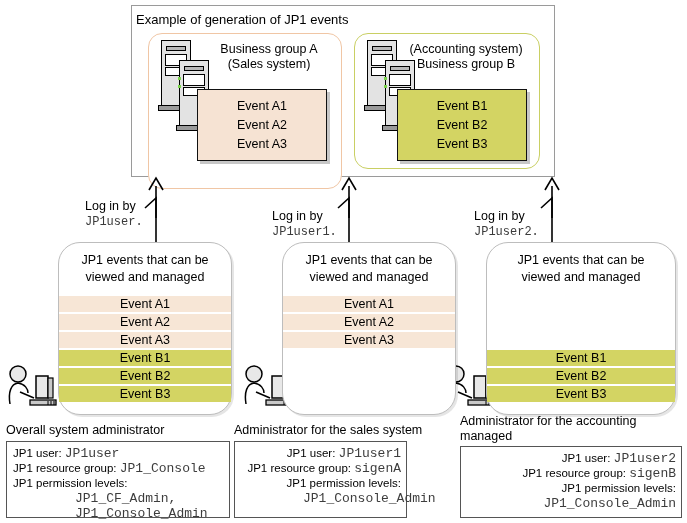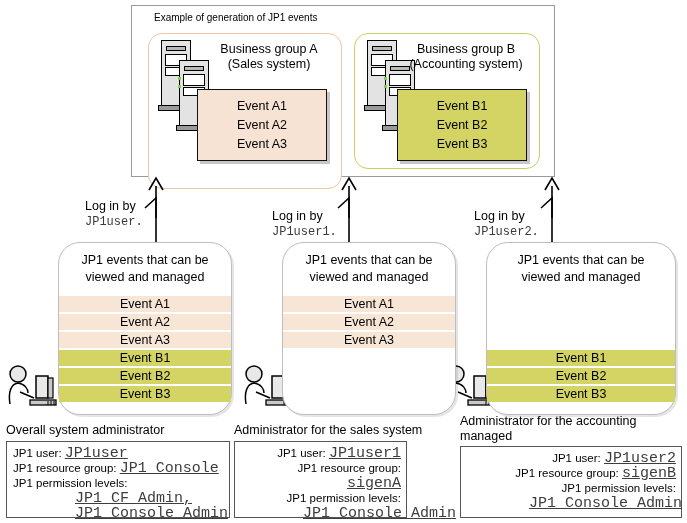--- a/index.html
+++ b/index.html
@@ -11,21 +11,21 @@
     position:relative;
     overflow:hidden;
   }
 
   
   #top-box{
     position:absolute;left:131px;top:5px;width:424px;height:172px;
     border:1px solid #9a9a9a;background:#fff;box-sizing:border-box;
   }
   #top-title{
-    position:absolute;left:22px;top:6px;font-size:10px;white-space:nowrap;
+    position:absolute;left:4px;top:6px;font-size:13px;white-space:nowrap;
   }
 
   .group-card{
     position:absolute;box-sizing:border-box;border-radius:14px;background:#fff;
   }
   #group-a{left:16px;top:27px;width:194px;height:156px;border:1.6px solid #f0c6a5;}
   #group-b{left:222px;top:27px;width:186px;height:136px;border:1.6px solid #c9cf63;}
 
   .group-title{
     position:absolute;font-size:12.5px;text-align:center;line-height:15px;
@@ -83,21 +83,21 @@
   
   .person{position:absolute;width:56px;height:48px;}
 
   
   .caption{position:absolute;font-size:12.5px;line-height:15px;}
   .infobox{
     position:absolute;box-sizing:border-box;border:1.3px solid #555;background:#fff;
     font-size:11.5px;line-height:15px;padding:4px 5px 4px 6px;
   }
   .infobox .lbl{font-family:"Liberation Sans", sans-serif;}
-  .infobox .val{font-family:"Liberation Mono", monospace;color:#3d3d3d;font-size:15px;text-decoration:underline;}
+  .infobox .val{font-family:"Liberation Mono", monospace;color:#3d3d3d;font-size:13px;}
   .indent{display:block;padding-left:62px;}
 </style>
 </head>
 <body>
 
 <div id="top-box">
   <div id="top-title">Example of generation of JP1 events</div>
 
   <div id="group-a" class="group-card">
     <div class="servers">
@@ -138,22 +138,22 @@
       <div class="tower tower-front">
         <div class="slot" style="top:5px;"></div>
         <div class="bay" style="top:13px;height:10px;"></div>
         <div class="bay" style="top:26px;height:7px;"></div>
         <div class="led" style="left:-2px;top:16px;"></div>
         <div class="led" style="left:-2px;top:24px;"></div>
         <div class="foot" style="bottom:-6px;"></div>
       </div>
     </div>
     <div class="group-title">
+      <div>(Accounting system)</div>
       <div>Business group B</div>
-      <div>(Accounting system)</div>
     </div>
     <div id="events-b" class="eventbox">
       <div>Event B1</div>
       <div>Event B2</div>
       <div>Event B3</div>
     </div>
   </div>
 </div>
 
 <div class="arrow-wrap" style="left:144px;top:176px;">

